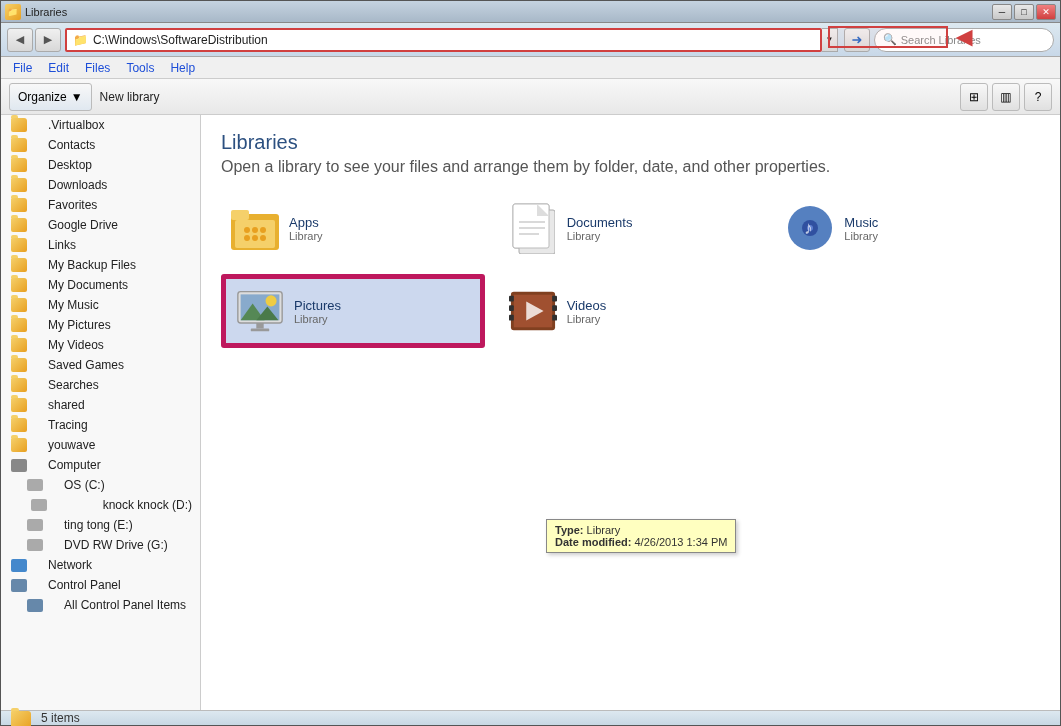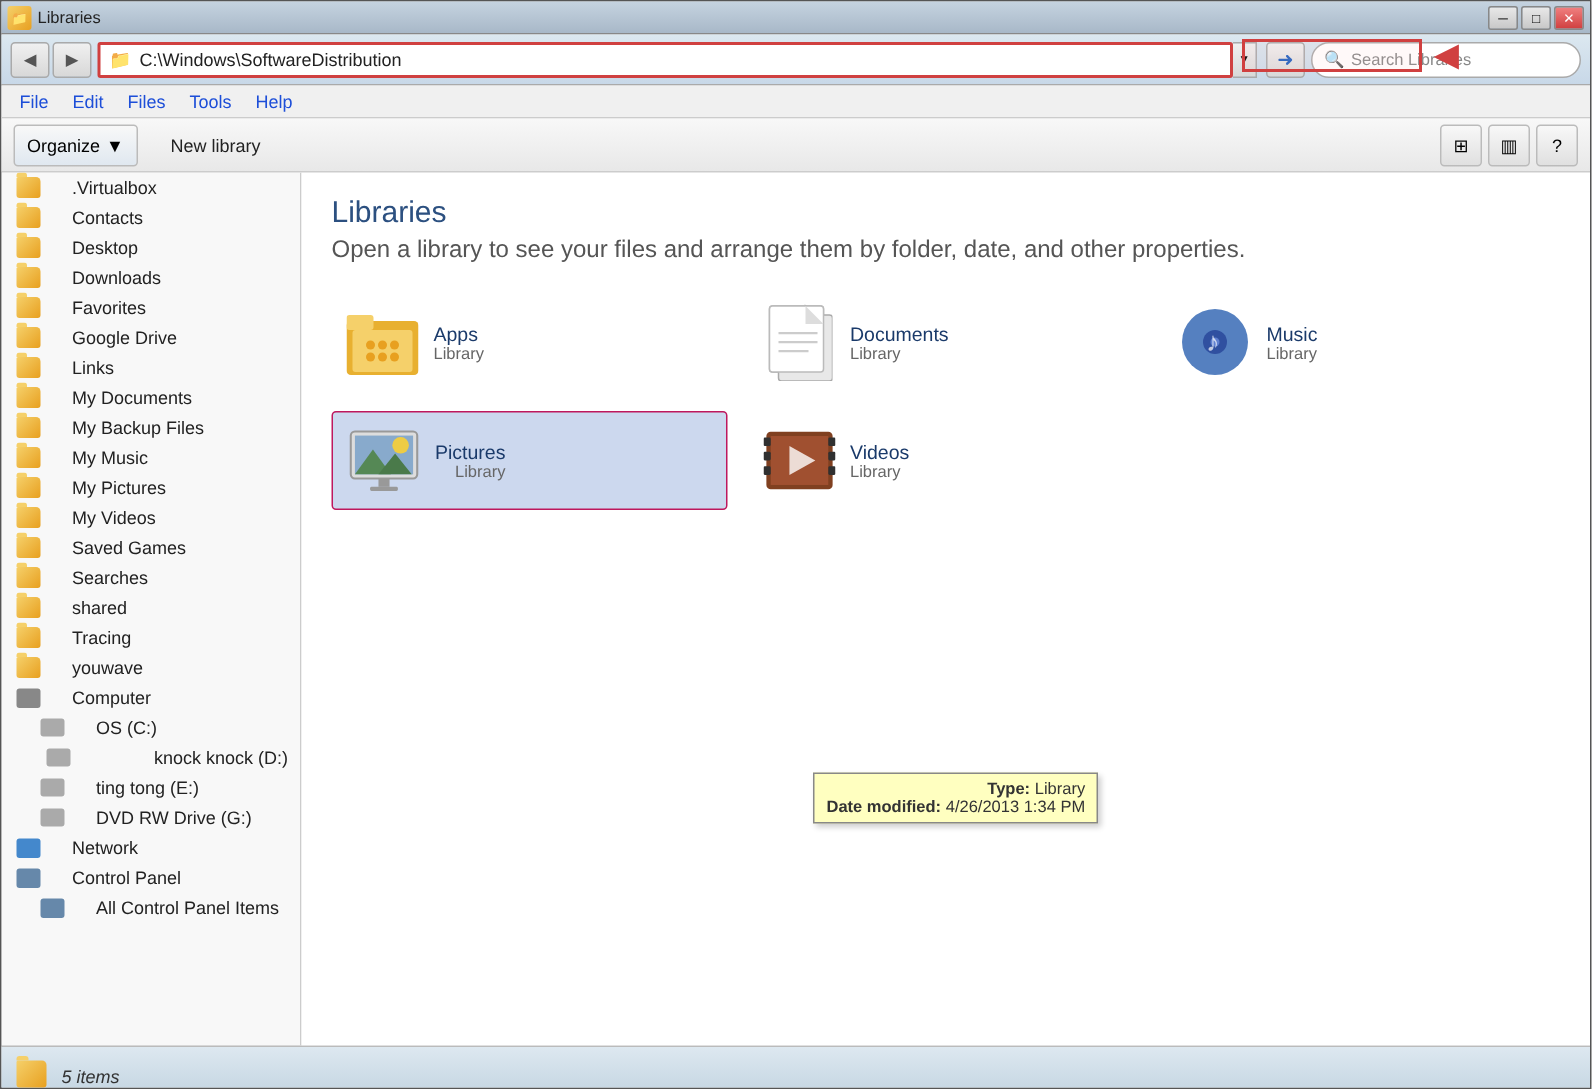--- a/index.html
+++ b/index.html
@@ -158,21 +158,21 @@
     }
 
     
     .toolbar {
       height: 36px;
       background: linear-gradient(to bottom, #f8f8f8, #e8e8e8);
       border-bottom: 1px solid #ccc;
       display: flex;
       align-items: center;
       padding: 0 8px;
-      gap: 14px;
+      gap: 0;
     }
     .organize-btn {
       height: 28px;
       padding: 0 8px;
       background: linear-gradient(to bottom, #f8f8f8, #e0e8f0);
       border: 1px solid #bbb;
       border-radius: 3px;
       display: flex; align-items: center; gap: 4px;
       cursor: pointer;
       font-size: 12px;
@@ -288,22 +288,21 @@
       display: flex;
       align-items: center;
       gap: 10px;
       padding: 8px 10px;
       cursor: pointer;
       border-radius: 3px;
       position: relative;
     }
     .library-item.selected {
       background: #ccd8ee;
-      border: 1px solid #be185d;
-      text-align: right;
+      border: 5px solid #be185d;
     }
 
     .lib-icon {
       width: 48px; height: 48px;
       flex-shrink: 0;
       display: flex; align-items: center; justify-content: center;
     }
 
     .lib-text {}
     .lib-name {
@@ -328,28 +327,27 @@
       z-index: 100;
       box-shadow: 2px 2px 4px rgba(0,0,0,0.2);
       white-space: nowrap;
     }
     .tooltip-line {
       color: #333;
     }
 
     
     .status-bar {
-      height: 28px;
+      height: 15px;
       background: linear-gradient(to bottom, #dde8f0, #c8d8e4);
       border-top: 1px solid #bbb;
       display: flex;
-      align-items: flex-end;
+      align-items: flex-start;
       padding: 0 10px;
       gap: 10px;
-      font-style: italic;
     }
     .status-folder-icon {
       width: 20px; height: 18px;
       background: linear-gradient(135deg, #f5d06a, #e8a020);
       border-radius: 1px 3px 2px 2px;
       position: relative;
     }
     .status-folder-icon::before {
       content: '';
       position: absolute;
@@ -454,25 +452,25 @@
       <div class="sidebar-item">
         <div class="folder-icon"></div>
         <span>Google Drive</span>
       </div>
       <div class="sidebar-item">
         <div class="folder-icon"></div>
         <span>Links</span>
       </div>
       <div class="sidebar-item">
         <div class="folder-icon"></div>
+        <span>My Backup Files</span>
+      </div>
+      <div class="sidebar-item">
+        <div class="folder-icon"></div>
         <span>My Documents</span>
-      </div>
-      <div class="sidebar-item">
-        <div class="folder-icon"></div>
-        <span>My Backup Files</span>
       </div>
       <div class="sidebar-item">
         <div class="folder-icon"></div>
         <span>My Music</span>
       </div>
       <div class="sidebar-item">
         <div class="folder-icon"></div>
         <span>My Pictures</span>
       </div>
       <div class="sidebar-item">

